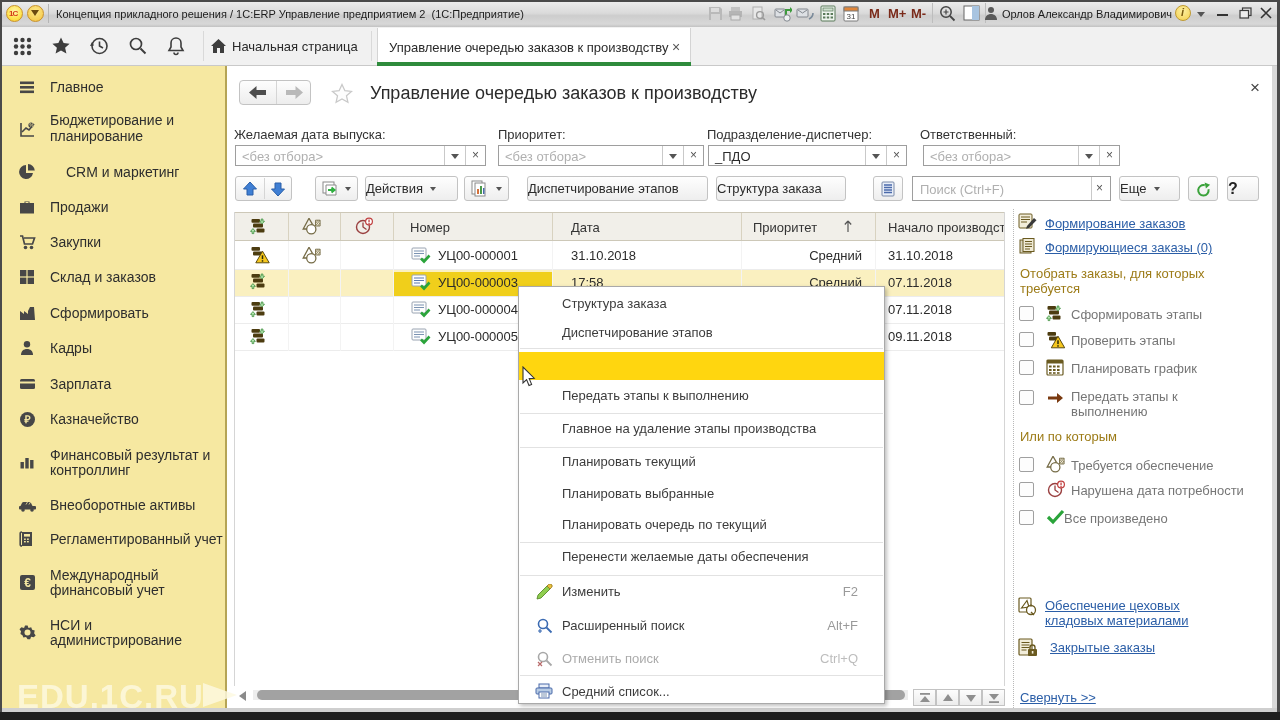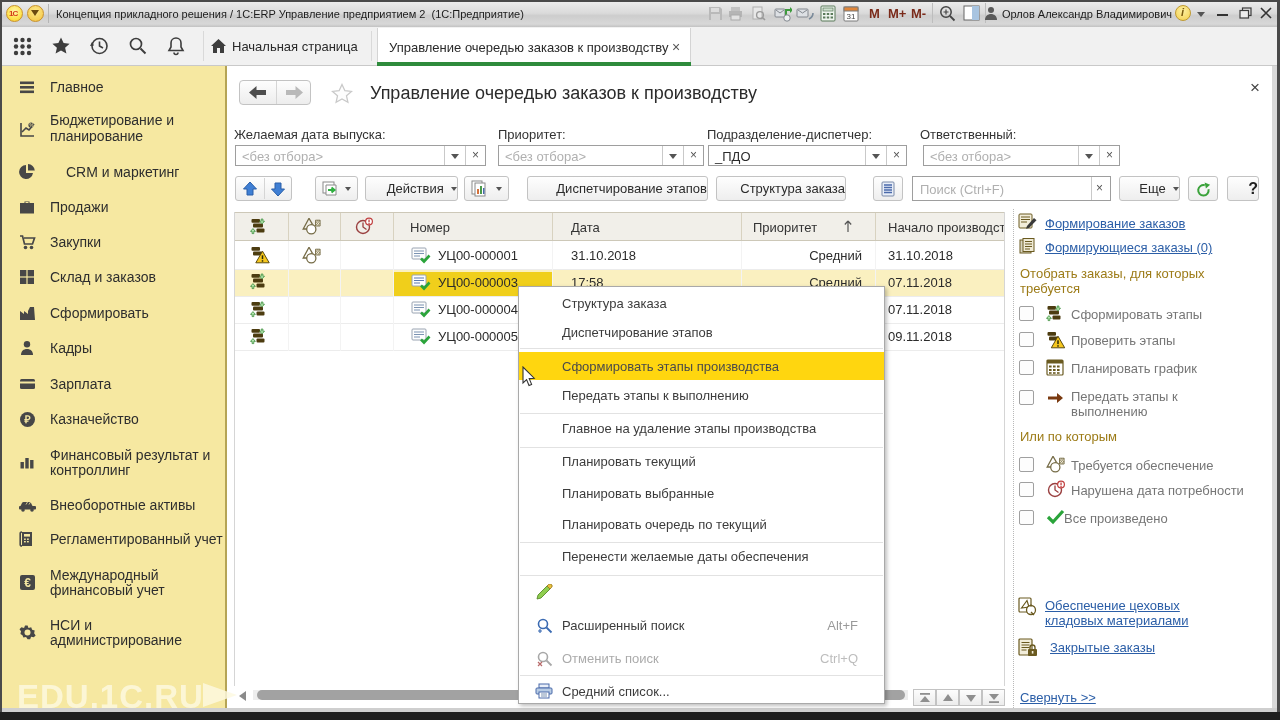--- a/index.html
+++ b/index.html
@@ -5,21 +5,21 @@
 body{width:1280px;height:720px;position:relative;overflow:hidden;background:#fff;font-family:"Liberation Sans",sans-serif;-webkit-font-smoothing:antialiased}
 .abs{position:absolute}
 .t13{font-size:13px;color:#333;white-space:nowrap}
 svg{display:block}
 .inpt{height:21px;background:#fff;border:1px solid #9e9e9e;box-sizing:border-box;font-size:13px}
 .inpt .ph{position:absolute;left:6px;top:3px;color:#b0b0b0}
 .inpt .vv{position:absolute;left:6px;top:3px;color:#2b2b2b}
 .inpt .dd{position:absolute;top:8px;margin-left:7px;width:0;height:0;border-left:4px solid transparent;border-right:4px solid transparent;border-top:5px solid #555}
 .inpt .xx{position:absolute;top:2px;margin-left:6px;color:#555;font-size:12px}
 .inpt .sep{position:absolute;top:0;width:1px;height:19px;background:#c9c9c9}
-.btn{position:absolute;height:25px;background:linear-gradient(180deg,#fefefe,#eeeeee);border:1px solid #c3c3c3;border-radius:3px;box-sizing:border-box;font-size:13px;color:#2b2b2b;text-align:right}
+.btn{position:absolute;height:25px;background:linear-gradient(180deg,#fefefe,#eeeeee);border:1px solid #c3c3c3;border-radius:3px;box-sizing:border-box;font-size:13px;color:#2b2b2b;text-align:left}
 .lnk{color:#2b5ea7;text-decoration:underline;font-size:13px}
 .cb{position:absolute;width:15px;height:15px;background:#fdfdfd;border:1px solid #a0a0a0;border-radius:2px;box-sizing:border-box}
 .nvb{top:0;width:23px;height:17px;background:linear-gradient(180deg,#fdfdfd,#ececec);border:1px solid #c3c3c3;box-sizing:border-box}
 .nvb svg{margin:2.5px auto 0 auto}
 .mi{position:absolute;left:0;width:100%;height:28px;line-height:28px;font-size:13px;color:#3c3c3c}
 .mi .txt{position:absolute;left:43px}
 .mi .sc{position:absolute;right:26px;color:#9a9a9a}
 .msep{position:absolute;left:1px;width:363px;height:1px;background:#e2e2e2}
 </style></head>
 <body>
@@ -684,23 +684,20 @@
 
 <div class="abs" id="menu" style="left:518px;top:286px;width:367px;height:418px;background:#fff;border:1px solid #a9a9a9;box-sizing:border-box;box-shadow:2px 2px 4px rgba(0,0,0,0.25)">
   <div class="mi" style="top:3px">
       <span class="txt">Структура заказа</span>
     </div>
   <div class="mi" style="top:32px">
       <span class="txt">Диспетчирование этапов</span>
     </div>
   <div class="msep" style="top:61px"></div>
   <div class="abs" style="left:0;top:65px;width:365px;height:28px;background:#ffd60f"></div>
-  <div class="mi" style="top:66px">
-      <span class="txt" style="color:#4a4a4a">Сформировать этапы производства</span>
-    </div>
   <div class="mi" style="top:95px">
       <span class="txt">Передать этапы к выполнению</span>
     </div>
   <div class="msep" style="top:126px"></div>
   <div class="mi" style="top:128px">
       <span class="txt">Главное на удаление этапы производства</span>
     </div>
   <div class="msep" style="top:160px"></div>
   <div class="mi" style="top:161px">
       <span class="txt">Планировать текущий</span>
@@ -709,20 +706,24 @@
       <span class="txt">Планировать выбранные</span>
     </div>
   <div class="mi" style="top:224px">
       <span class="txt">Планировать очередь по текущий</span>
     </div>
   <div class="msep" style="top:255px"></div>
   <div class="mi" style="top:256px">
       <span class="txt">Перенести желаемые даты обеспечения</span>
     </div>
   <div class="msep" style="top:288px"></div>
+  <div class="mi" style="top:291px">
+      <span class="txt">Изменить</span>
+      <span class="sc">F2</span>
+    </div>
   <svg class="abs" style="left:17px;top:297px" width="17" height="16" viewBox="0 0 17 16">
       <path d="M1 15l1-4 9-9 3 3-9 9z" fill="#8fce4f" stroke="#5a8a2a" stroke-width=".9"></path>
       <path d="M11 2l3 3 1.5-1.5a1.5 1.5 0 00-3-3z" fill="#e8c040" stroke="#9a7a20" stroke-width=".9"></path>
     </svg>
   <div class="mi" style="top:325px">
       <span class="txt">Расширенный поиск</span>
       <span class="sc">Alt+F</span>
     </div>
   <svg class="abs" style="left:17px;top:330px" width="17" height="17" viewBox="0 0 17 17">
       <circle cx="7" cy="7" r="4.5" fill="none" stroke="#3a6ab2" stroke-width="1.6"></circle>

